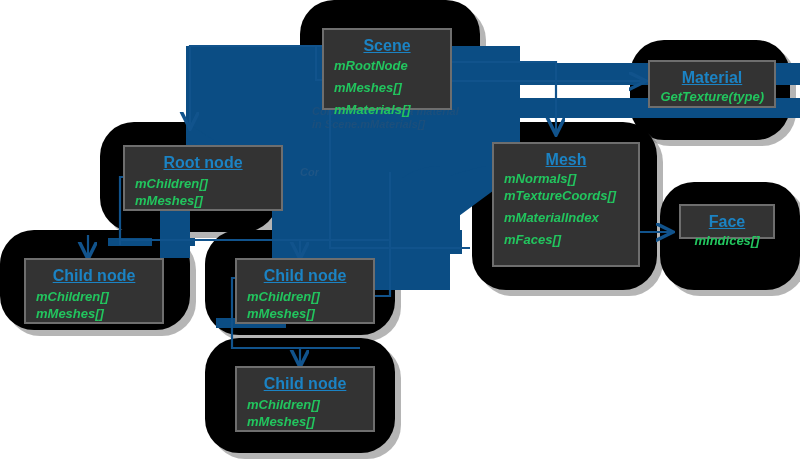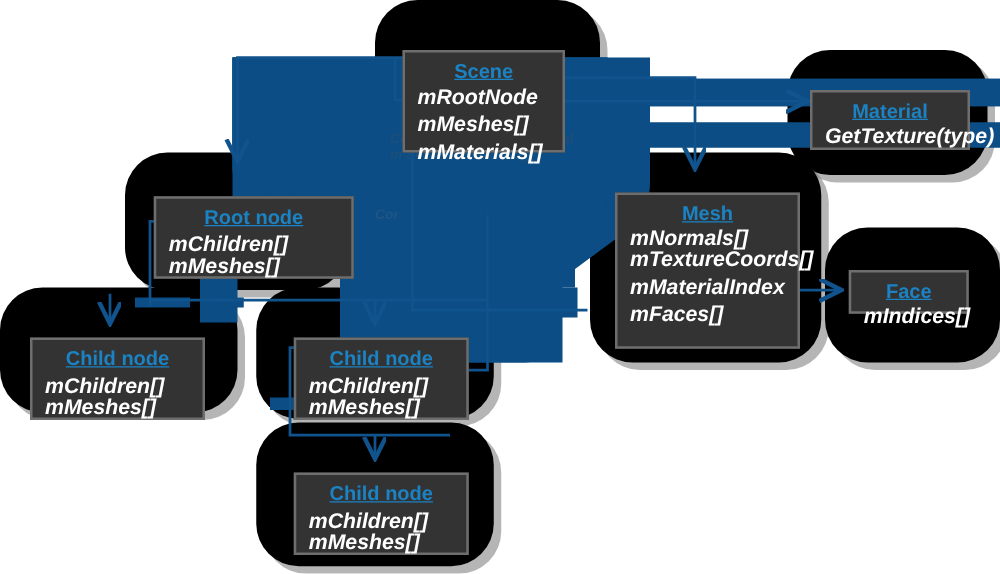--- a/index.html
+++ b/index.html
@@ -13,24 +13,24 @@
   #notes{z-index:3;}
   #wires{z-index:4;}
   #boxes{z-index:5;}
 
   
   .blob{position:absolute;background:#000000;border-radius:34px;
         box-shadow:6px 6px 0 0 rgba(120,120,120,0.55);}
 
   
   .ebox{position:absolute;background:#333333;border:2px solid #6e6e6e;
-        box-sizing:border-box;padding:6px 10px 8px 10px;margin-top:12px;}
+        box-sizing:border-box;padding:6px 10px 8px 10px;}
   .etitle{color:#1b83c4;font-weight:bold;text-decoration:underline;
           text-align:center;font-size:16px;line-height:20px;white-space:nowrap;}
-  .efield{color:#ffffff;font-weight:bold;font-style:italic;font-size:17px;
+  .efield{color:#22c55e;font-weight:bold;font-style:italic;font-size:13px;
           line-height:17px;white-space:nowrap;text-align:left;}
   .efield.spaced{margin-top:5px;}
   .ebox.center .efield{text-align:center;}
 
   
   .note{position:absolute;color:#1c4f7c;font-weight:bold;font-style:italic;
         font-size:11px;line-height:11px;white-space:nowrap;}
   .note.dim{color:#1f5585;}
 
   svg{display:block;}
@@ -138,21 +138,21 @@
 
     <div class="ebox" style="left:322px;top:28px;width:130px;height:82px;">
       <div class="etitle">Scene</div>
       <div class="efield" style="margin-top:1px;">mRootNode</div>
       <div class="efield spaced">mMeshes[]</div>
       <div class="efield spaced">mMaterials[]</div>
     </div>
 
     <div class="ebox center" style="left:648px;top:60px;width:128px;height:48px;">
       <div class="etitle">Material</div>
-      <div class="efield" style="text-align:left;">GetTexture(type)</div>
+      <div class="efield" style="text-align:right;">GetTexture(type)</div>
     </div>
 
     <div class="ebox" style="left:123px;top:145px;width:160px;height:66px;">
       <div class="etitle">Root node</div>
       <div class="efield" style="margin-top:2px;">mChildren[]</div>
       <div class="efield">mMeshes[]</div>
     </div>
 
     <div class="ebox" style="left:492px;top:142px;width:148px;height:125px;">
       <div class="etitle">Mesh</div>

